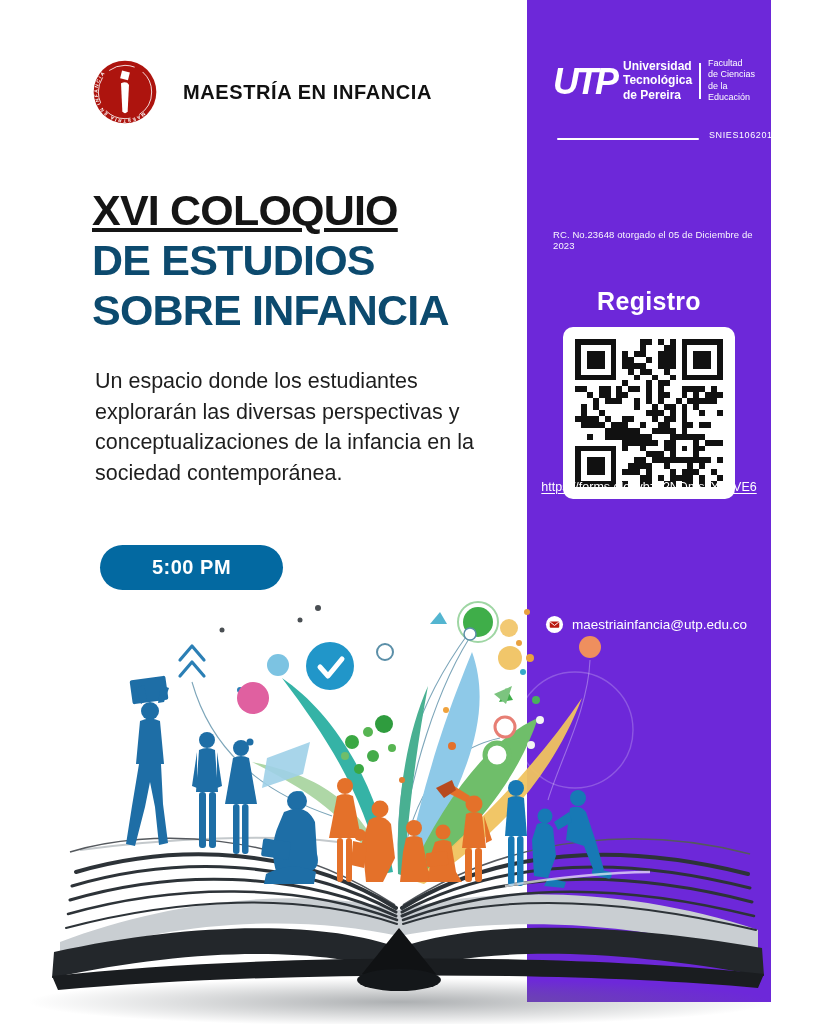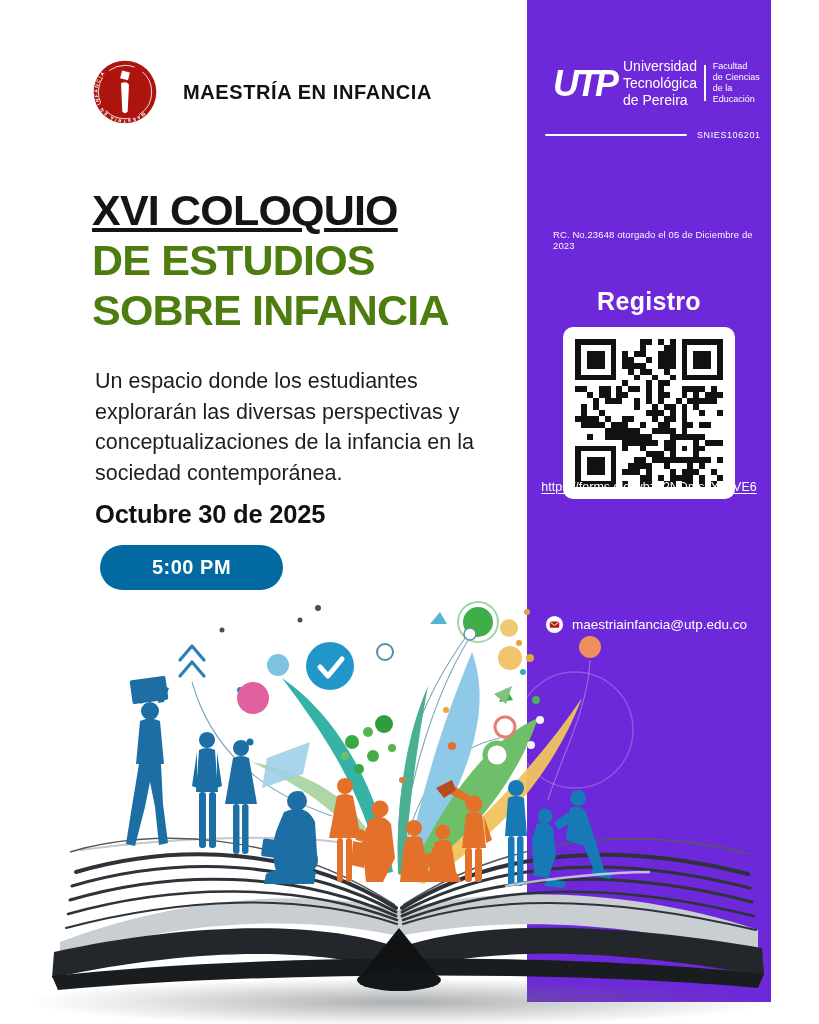--- a/index.html
+++ b/index.html
@@ -3,24 +3,24 @@
 <meta charset="utf-8">
 <style>
   html,body{margin:0;padding:0;background:#ffffff;font-family:"Liberation Sans",sans-serif;}
   .poster{position:relative;width:819px;height:1024px;overflow:hidden;background:#fff;}
 
   
   .sidebar{position:absolute;left:527px;top:0;width:244px;height:1002px;background:#6d28d9;z-index:1;}
   .sb-abs{position:absolute;color:#fff;}
   .utp-row{left:26px;top:58px;display:flex;align-items:center;}
   .utp-mark{font-size:36px;font-weight:700;font-style:italic;letter-spacing:-3px;line-height:1;transform:scaleY(1.05);}
-  .utp-col1{font-size:14px;font-weight:400;line-height:1.2;white-space:pre-line;margin-left:7px;}
+  .utp-col1{font-size:12px;font-weight:700;line-height:1.2;white-space:pre-line;margin-left:7px;}
   .utp-div{width:2px;height:36px;background:#fff;margin:0 7px;}
   .utp-col2{font-size:9px;font-weight:400;line-height:1.25;white-space:pre-line;}
-  .snies-row{left:18px;top:130px;display:flex;align-items:center;}
+  .snies-row{left:30px;top:130px;display:flex;align-items:flex-end;}
   .snies-line{width:142px;height:2px;background:#fff;border-radius:2px;}
   .snies-txt{font-size:9px;letter-spacing:.6px;margin-left:10px;}
   .program{left:26px;top:160px;font-size:27px;font-weight:700;line-height:1.1;white-space:pre-line;letter-spacing:-.3px;}
   .rc{left:26px;top:229px;font-size:9.5px;letter-spacing:.1px;opacity:.96;}
   .registro{left:0;top:287px;width:244px;text-align:center;font-size:25px;font-weight:700;letter-spacing:.3px;}
   .qr-box{position:absolute;left:36px;top:327px;width:172px;height:172px;background:#fff;border-radius:10px;}
   .qr-box svg{position:absolute;left:12px;top:12px;width:148px;height:148px;shape-rendering:crispEdges;}
   .form-link{left:0;top:480px;width:244px;text-align:center;font-size:12.5px;}
   .form-link a{color:#fff;text-decoration:underline;text-underline-offset:2px;}
   .contact-row{display:flex;align-items:center;font-size:13.5px;}
@@ -30,21 +30,21 @@
   .web-row a{color:#fff;text-decoration:underline;text-underline-offset:2px;}
   .mail-row span{color:#fff;}
 
   
   .main{position:absolute;left:0;top:0;width:527px;height:1024px;z-index:3;}
   .brand-row{position:absolute;left:85px;top:50px;display:flex;align-items:center;}
   .brand-logo{width:80px;height:84px;}
   .brand-title{margin-left:18px;font-size:20px;font-weight:700;letter-spacing:.6px;color:#111;}
   .title{position:absolute;left:92px;top:186px;font-size:43px;font-weight:700;letter-spacing:-.8px;line-height:1.16;}
   .title .t-black{color:#151515;text-decoration:underline;}
-  .title .t-red{color:#4d7c0f;}
+  .title .t-red{color:#0c4a6e;}
   .desc{position:absolute;left:95px;top:366px;width:400px;font-size:21.5px;line-height:1.42;color:#1e1e1e;}
   .date{position:absolute;left:95px;top:500px;font-size:25.5px;font-weight:700;color:#111;letter-spacing:-.2px;}
   .time-pill{position:absolute;left:100px;top:545px;width:183px;height:45px;background:#0369a1;border-radius:24px;
              display:flex;align-items:center;justify-content:center;color:#fff;font-size:20px;font-weight:700;letter-spacing:.5px;}
 
   
   .illus{position:absolute;left:0;top:590px;width:819px;height:434px;z-index:2;pointer-events:none;}
 </style>
 </head>
 <body>
@@ -513,20 +513,19 @@
     </div>
 
     <div class="title">
       <div class="t-black">XVI COLOQUIO</div>
       <div class="t-red">DE ESTUDIOS</div>
       <div class="t-red">SOBRE INFANCIA</div>
     </div>
 
     <div class="desc">Un espacio donde los estudiantes explorarán las diversas perspectivas y conceptualizaciones de la infancia en la sociedad contemporánea.</div>
 
-    <div class="date">Octubre 30 de 2025</div>
 
     <div class="time-pill">
       <span>5:00 PM</span>
     </div>
   </div>
 
 </div>
 
 </body></html>

